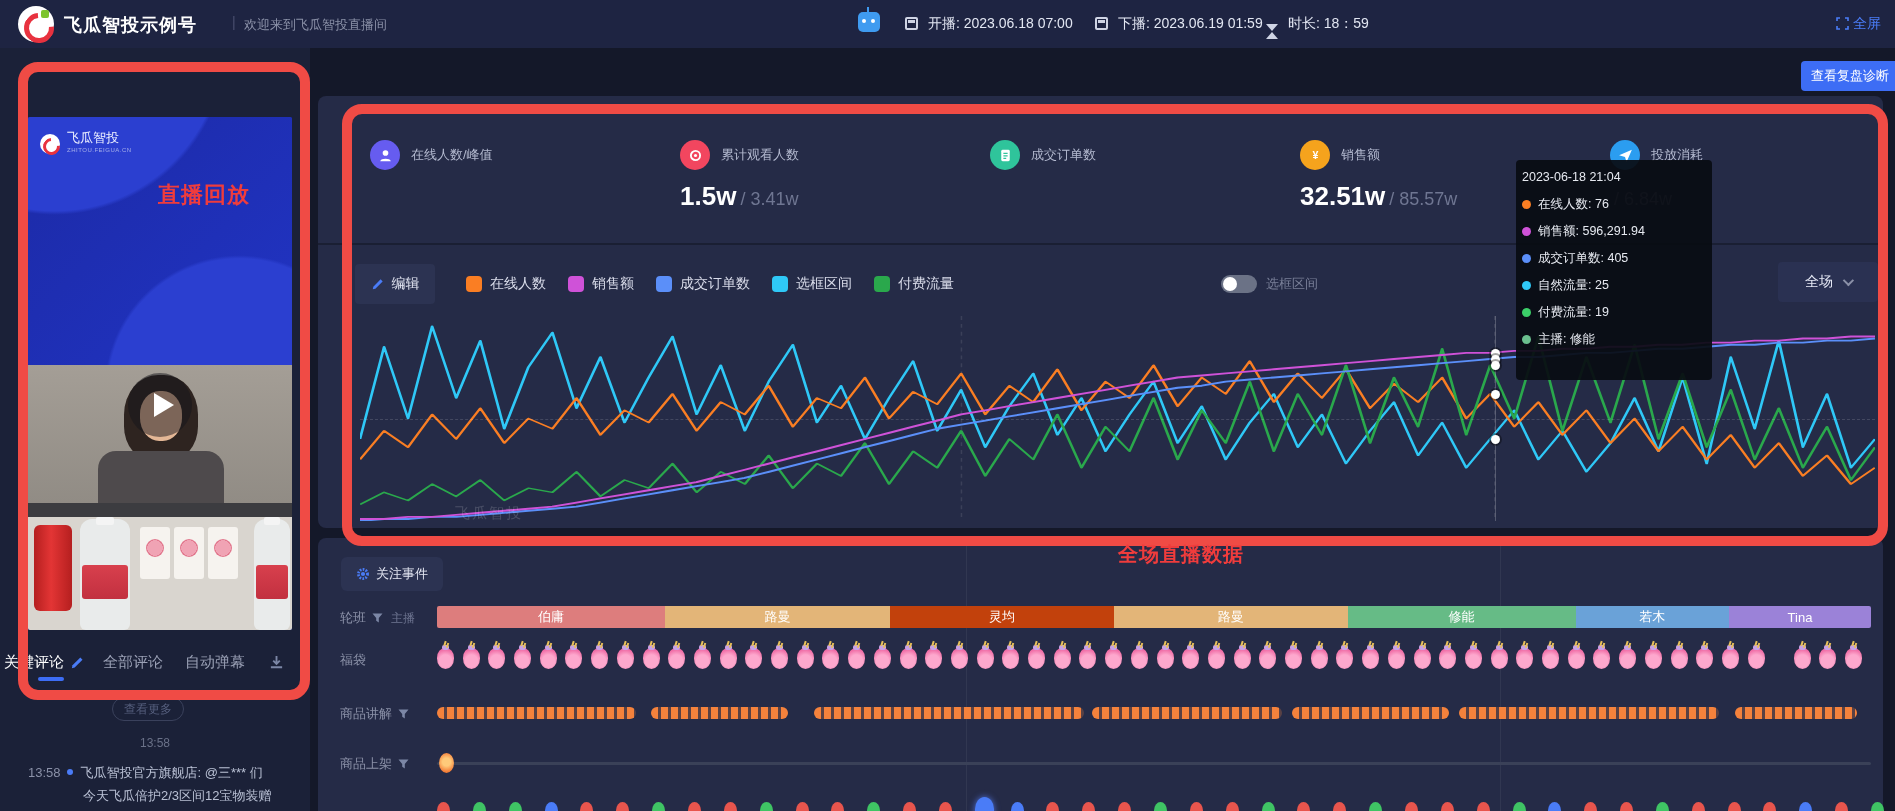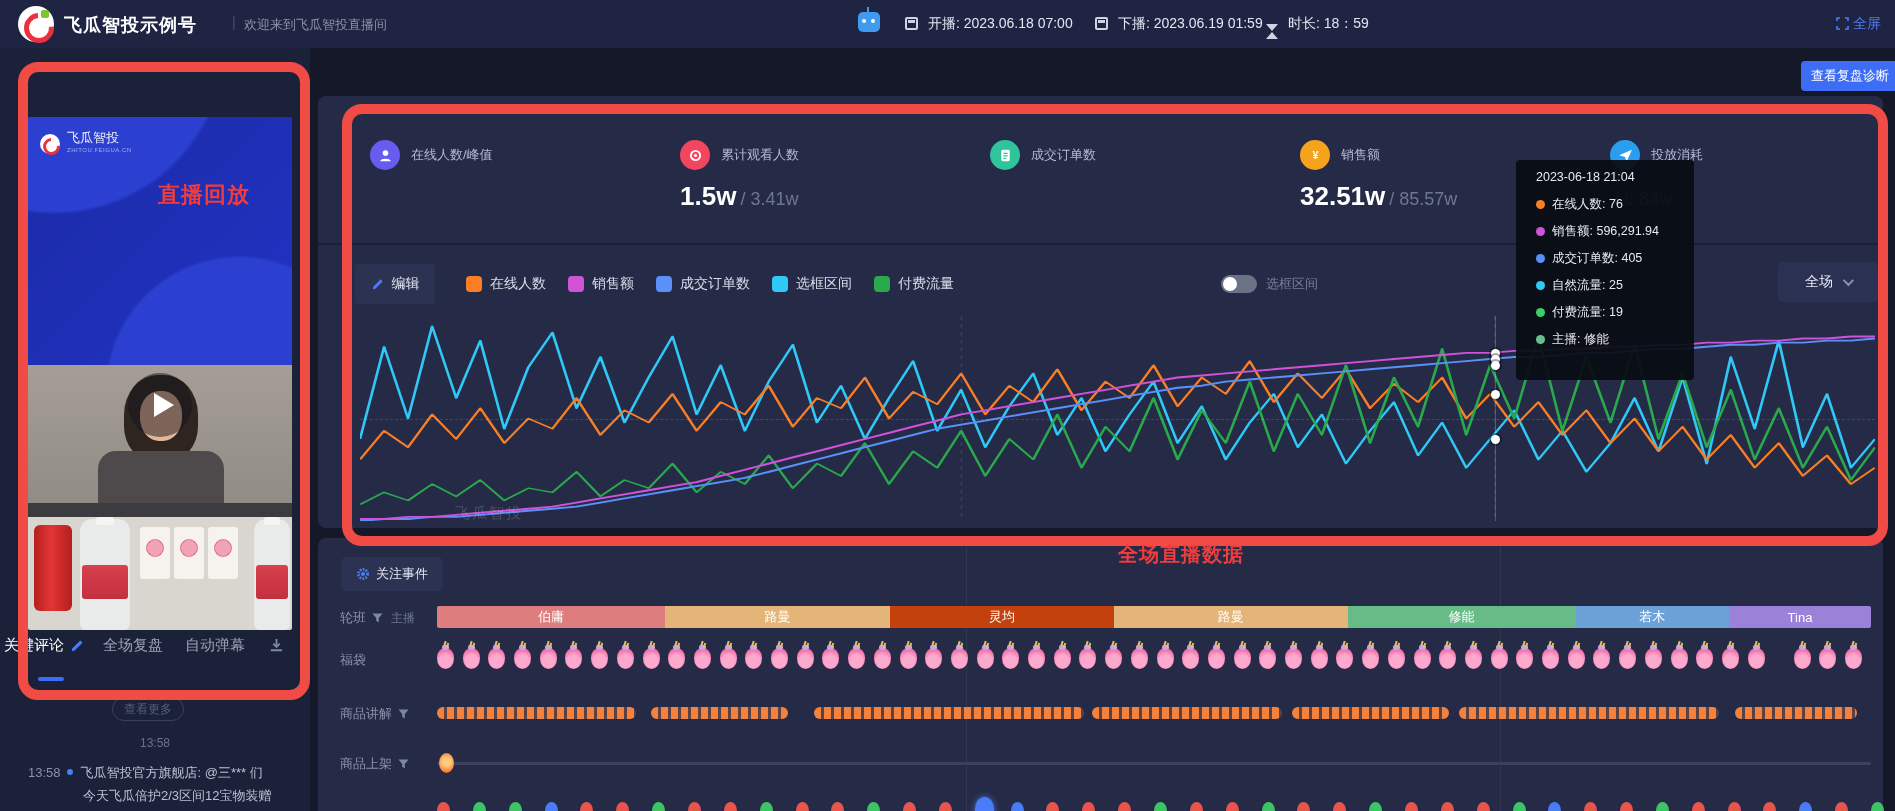--- a/index.html
+++ b/index.html
@@ -51,21 +51,21 @@
   .bottle { position:absolute; top:2px; width:50px; height:111px; background:rgba(235,238,240,.85); border-radius:12px 12px 6px 6px; }
   .bottle::before { content:""; position:absolute; left:16px; top:-2px; width:18px; height:8px; background:#f4f4f4; border-radius:2px; }
   .bottle::after { content:""; position:absolute; left:2px; top:46px; width:46px; height:34px; background:linear-gradient(#d8404d,#c23040); border-radius:3px; }
   .b1 { left:52px; } .b2 { left:226px; width:36px; }
   .b2::before { left:10px; width:16px; } .b2::after { width:32px; }
   .carton { position:absolute; top:10px; width:30px; height:52px; background:#f6f3ef; border-radius:3px; }
   .carton::after { content:""; position:absolute; left:6px; top:12px; width:18px; height:18px; background:radial-gradient(circle,#f0a3b4 0 60%,#e2798f 61%); border-radius:50%; }
   .c1{left:112px;} .c2{left:146px;} .c3{left:180px;}
   .play-btn { position:absolute; left:128px; top:325px; width:64px; height:64px; background:rgba(20,20,25,.5); border-radius:50%; cursor:pointer; }
   .play-btn::after { content:""; position:absolute; left:26px; top:20px; width:0; height:0; border-left:20px solid #fff; border-top:12px solid transparent; border-bottom:12px solid transparent; }
-  .cmt-tabs { position:absolute; left:4px; top:588px; width:300px; display:flex; align-items:center; }
+  .cmt-tabs { position:absolute; left:4px; top:605px; width:300px; display:flex; align-items:center; }
   .cmt-tab { font-size:15px; color:#9aa0b5; margin-right:22px; white-space:nowrap; cursor:pointer; }
   .cmt-tab.active { color:#fff; margin-right:6px; }
   .pencil { width:15px; height:15px; margin-right:18px; flex:0 0 auto; }
   .dl-ico { margin-left:2px; flex:0 0 auto; cursor:pointer; }
   .cmt-underline { position:absolute; left:38px; top:629px; width:26px; height:4px; background:#3d6df5; border-radius:2px; }
   .view-more { position:absolute; left:112px; top:649px; width:72px; height:24px; border:1px solid #3a415c; border-radius:13px; color:#565f7e; font-size:12px; text-align:center; line-height:22px; cursor:pointer; }
   .time-div { position:absolute; left:0; top:688px; width:310px; text-align:center; font-size:12px; color:#6a7188; }
   .comment { position:absolute; left:28px; top:713px; width:282px; font-size:13px; line-height:23px; color:#b9c0d4; }
   .comment .t { color:#8b91a8; margin-right:6px; }
   .comment .dot { display:inline-block; width:6px; height:6px; border-radius:50%; background:#4a7cf7; margin:0 8px 2px 0; }
@@ -104,21 +104,21 @@
   .range-select { position:absolute; left:1460px; top:166px; width:100px; height:40px; background:#2a3152; border-radius:4px; color:#e6e9f5; font-size:14px; display:flex; align-items:center; justify-content:center; cursor:pointer; }
   .chev { display:inline-block; width:8px; height:8px; border-right:2px solid #8b91a8; border-bottom:2px solid #8b91a8; transform:rotate(45deg) translateY(-2px); margin-left:10px; }
 
   .plot { position:absolute; left:42px; top:220px; width:1515px; height:205px; }
   .plot svg { position:absolute; inset:0; width:100%; height:100%; }
   .gl-h { position:absolute; left:0; right:0; top:50%; border-top:1px dashed rgba(255,255,255,.14); }
   .marker-line { position:absolute; top:0; bottom:0; width:1px; background:rgba(255,255,255,.22); }
   .mk-dot { position:absolute; width:9px; height:9px; margin:-4px 0 0 -4px; background:#fff; border-radius:50%; box-shadow:0 0 0 2px rgba(0,0,0,.35); }
   .watermark { position:absolute; left:137px; top:408px; font-size:15px; color:rgba(255,255,255,.16); letter-spacing:2px; }
 
-  .tooltip { position:absolute; left:1516px; top:160px; width:178px; height:220px; background:rgba(9,12,18,.93); border-radius:4px; padding:10px 20px; z-index:60; }
+  .tooltip { position:absolute; left:1516px; top:160px; width:196px; height:220px; background:rgba(9,12,18,.93); border-radius:4px; padding:10px 6px; z-index:60; }
   .tt-time { font-size:12.5px; color:#e6e9f0; margin-bottom:7px; }
   .tt-row { display:flex; align-items:center; font-size:12.5px; color:#e6e9f0; height:27px; white-space:nowrap; }
   .tt-dot { width:9px; height:9px; border-radius:50%; margin-right:7px; flex:0 0 auto; }
 
   
   .events-btn { position:absolute; left:23px; top:19px; width:102px; height:34px; background:#2c3352; border-radius:6px; display:flex; align-items:center; justify-content:center; color:#e3e6f2; font-size:13px; cursor:pointer; }
   .events-btn svg { width:14px; height:14px; margin-right:6px; }
   .tl-label { position:absolute; left:22px; font-size:13px; color:#8b91a8; display:flex; align-items:center; white-space:nowrap; }
   .funnel { display:inline-block; margin-left:6px; }
   .sub-label { margin-left:8px; color:#6f7692; font-size:12px; }
@@ -203,21 +203,21 @@
         <div class="bottle b2"></div>
       </div>
     </div>
     <div class="play-btn"></div>
 
     <div class="cmt-tabs" id="cmt-tabs">
         <div class="cmt-tab active">关键评论</div>
         <svg viewBox="0 0 24 24" class="pencil">
           <path d="M3 21l4.5-1L20 7.5 16.5 4 4 16.5 3 21z" fill="#4a7cf7"></path>
         </svg>
-        <div class="cmt-tab">全场复盘</div>
+        <div class="cmt-tab">全部评论</div>
         <div class="cmt-tab">自动弹幕</div>
         <svg viewBox="0 0 16 16" width="15" height="15" class="dl-ico">
           <path d="M8 1v8M4.5 6L8 9.5 11.5 6M2 13h12" stroke="#7c87a6" stroke-width="2" fill="none"></path>
         </svg>
       </div>
     <div class="cmt-underline"></div>
     <div class="view-more">查看更多</div>
     <div class="time-div">13:58</div>
     <div class="comment">
       <span class="t">13:58</span><span class="dot"></span><span>飞瓜智投官方旗舰店:</span>

